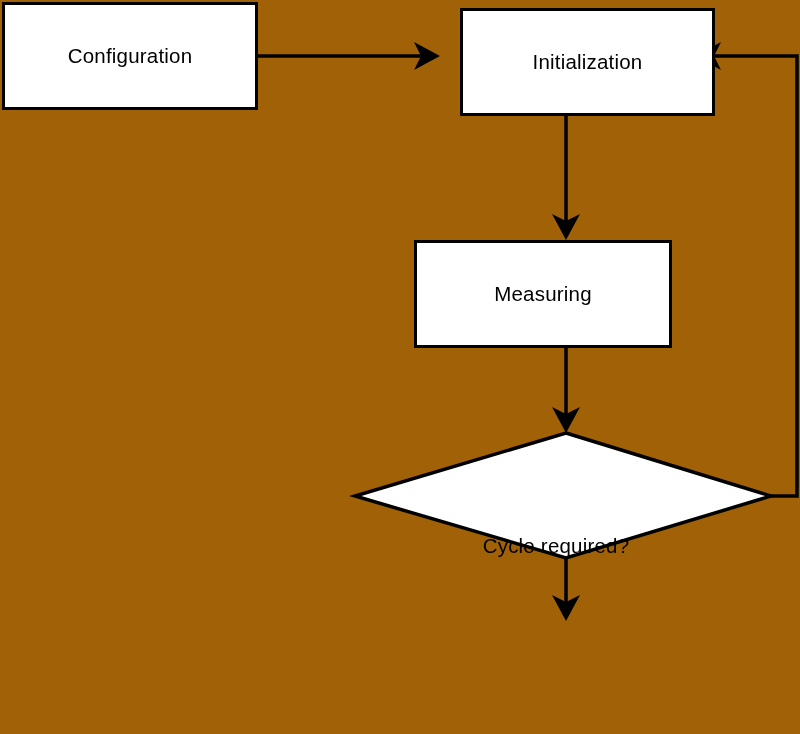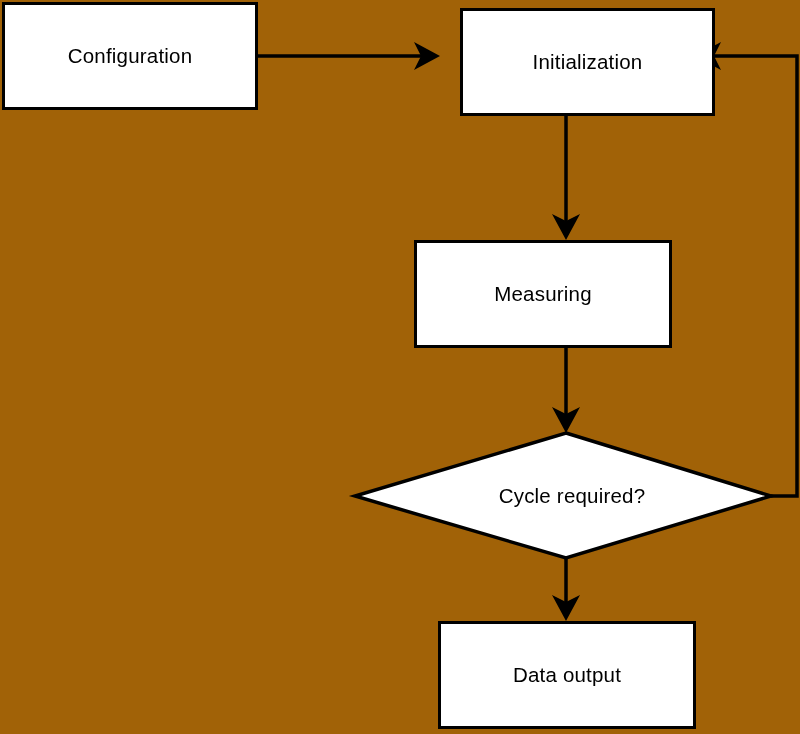--- a/index.html
+++ b/index.html
@@ -32,26 +32,26 @@
     justify-content: center;
   }
   .node-label {
     font-size: 20.5px;
     color: #000000;
     white-space: nowrap;
     letter-spacing: 0.2px;
   }
   .diamond-label-wrap {
     position: absolute;
-    left: 364px;
+    left: 348px;
     top: 433px;
     width: 416px;
     height: 125px;
     display: flex;
-    align-items: center;
+    align-items: flex-end;
     justify-content: center;
     pointer-events: none;
   }
   #node-configuration { left: 2px;   top: 2px;   width: 256px; height: 108px; }
   #node-initialization{ left: 440px; top: 8px;   width: 255px; height: 108px; margin-left: 20px; }
   #node-measuring     { left: 414px; top: 240px; width: 258px; height: 108px; }
   #node-data-output   { left: 438px; top: 621px; width: 258px; height: 108px; }
 </style>
 </head>
 <body>
@@ -99,17 +99,14 @@
   </div>
 
   <div class="node-rect" id="node-measuring">
     <span class="node-label">Measuring</span>
   </div>
 
   <div class="diamond-label-wrap">
     <span class="node-label">Cycle required?</span>
   </div>
 
-  <div class="node-rect" id="node-data-output">
-    <span class="node-label">Data output</span>
-  </div>
 
 </div>
 
 </body></html>

